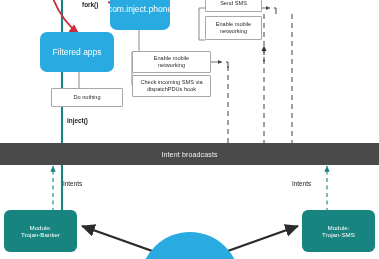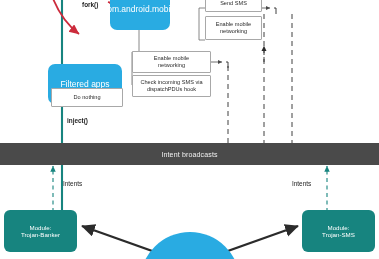--- a/index.html
+++ b/index.html
@@ -138,24 +138,24 @@
     <line x1="264" y1="62" x2="264" y2="46" stroke="#2b2b2b" stroke-width="0.9" stroke-dasharray="5,4" marker-end="url(#mk-dark)"></line>
 
     <line x1="53" y1="212" x2="53" y2="166" stroke="#17847f" stroke-width="1.1" stroke-dasharray="4,3.5" marker-end="url(#mk-teal)"></line>
     <line x1="327" y1="212" x2="327" y2="166" stroke="#17847f" stroke-width="1.1" stroke-dasharray="4,3.5" marker-end="url(#mk-teal)"></line>
 
     <path d="M172,258 L82,226" fill="none" stroke="#2b2b2b" stroke-width="2.3" marker-end="url(#mk-dark)"></path>
     <path d="M208,258 L298,226" fill="none" stroke="#2b2b2b" stroke-width="2.3" marker-end="url(#mk-dark)"></path>
   </svg>
 
   <div class="node blue" style="left:110px; top:-12px; width:60px; height:42px;">
-    <span>com.android.mobile</span>
-  </div>
-
-  <div class="node blue" style="left:48px; top:32px; width:74px; height:40px;margin-top:32px;">
+    <span>com.inject.phone</span>
+  </div>
+
+  <div class="node blue" style="left:40px; top:32px; width:74px; height:40px;">
     <span>Filtered apps</span>
   </div>
 
   <div class="node white" style="left:51px; top:88px; width:72px; height:19px;">
     <span>Do nothing</span>
   </div>
 
   <div class="node white" style="left:132px; top:51px; width:79px; height:22px; flex-direction:column;">
     <span>Enable mobile</span>
     <span>networking</span>

